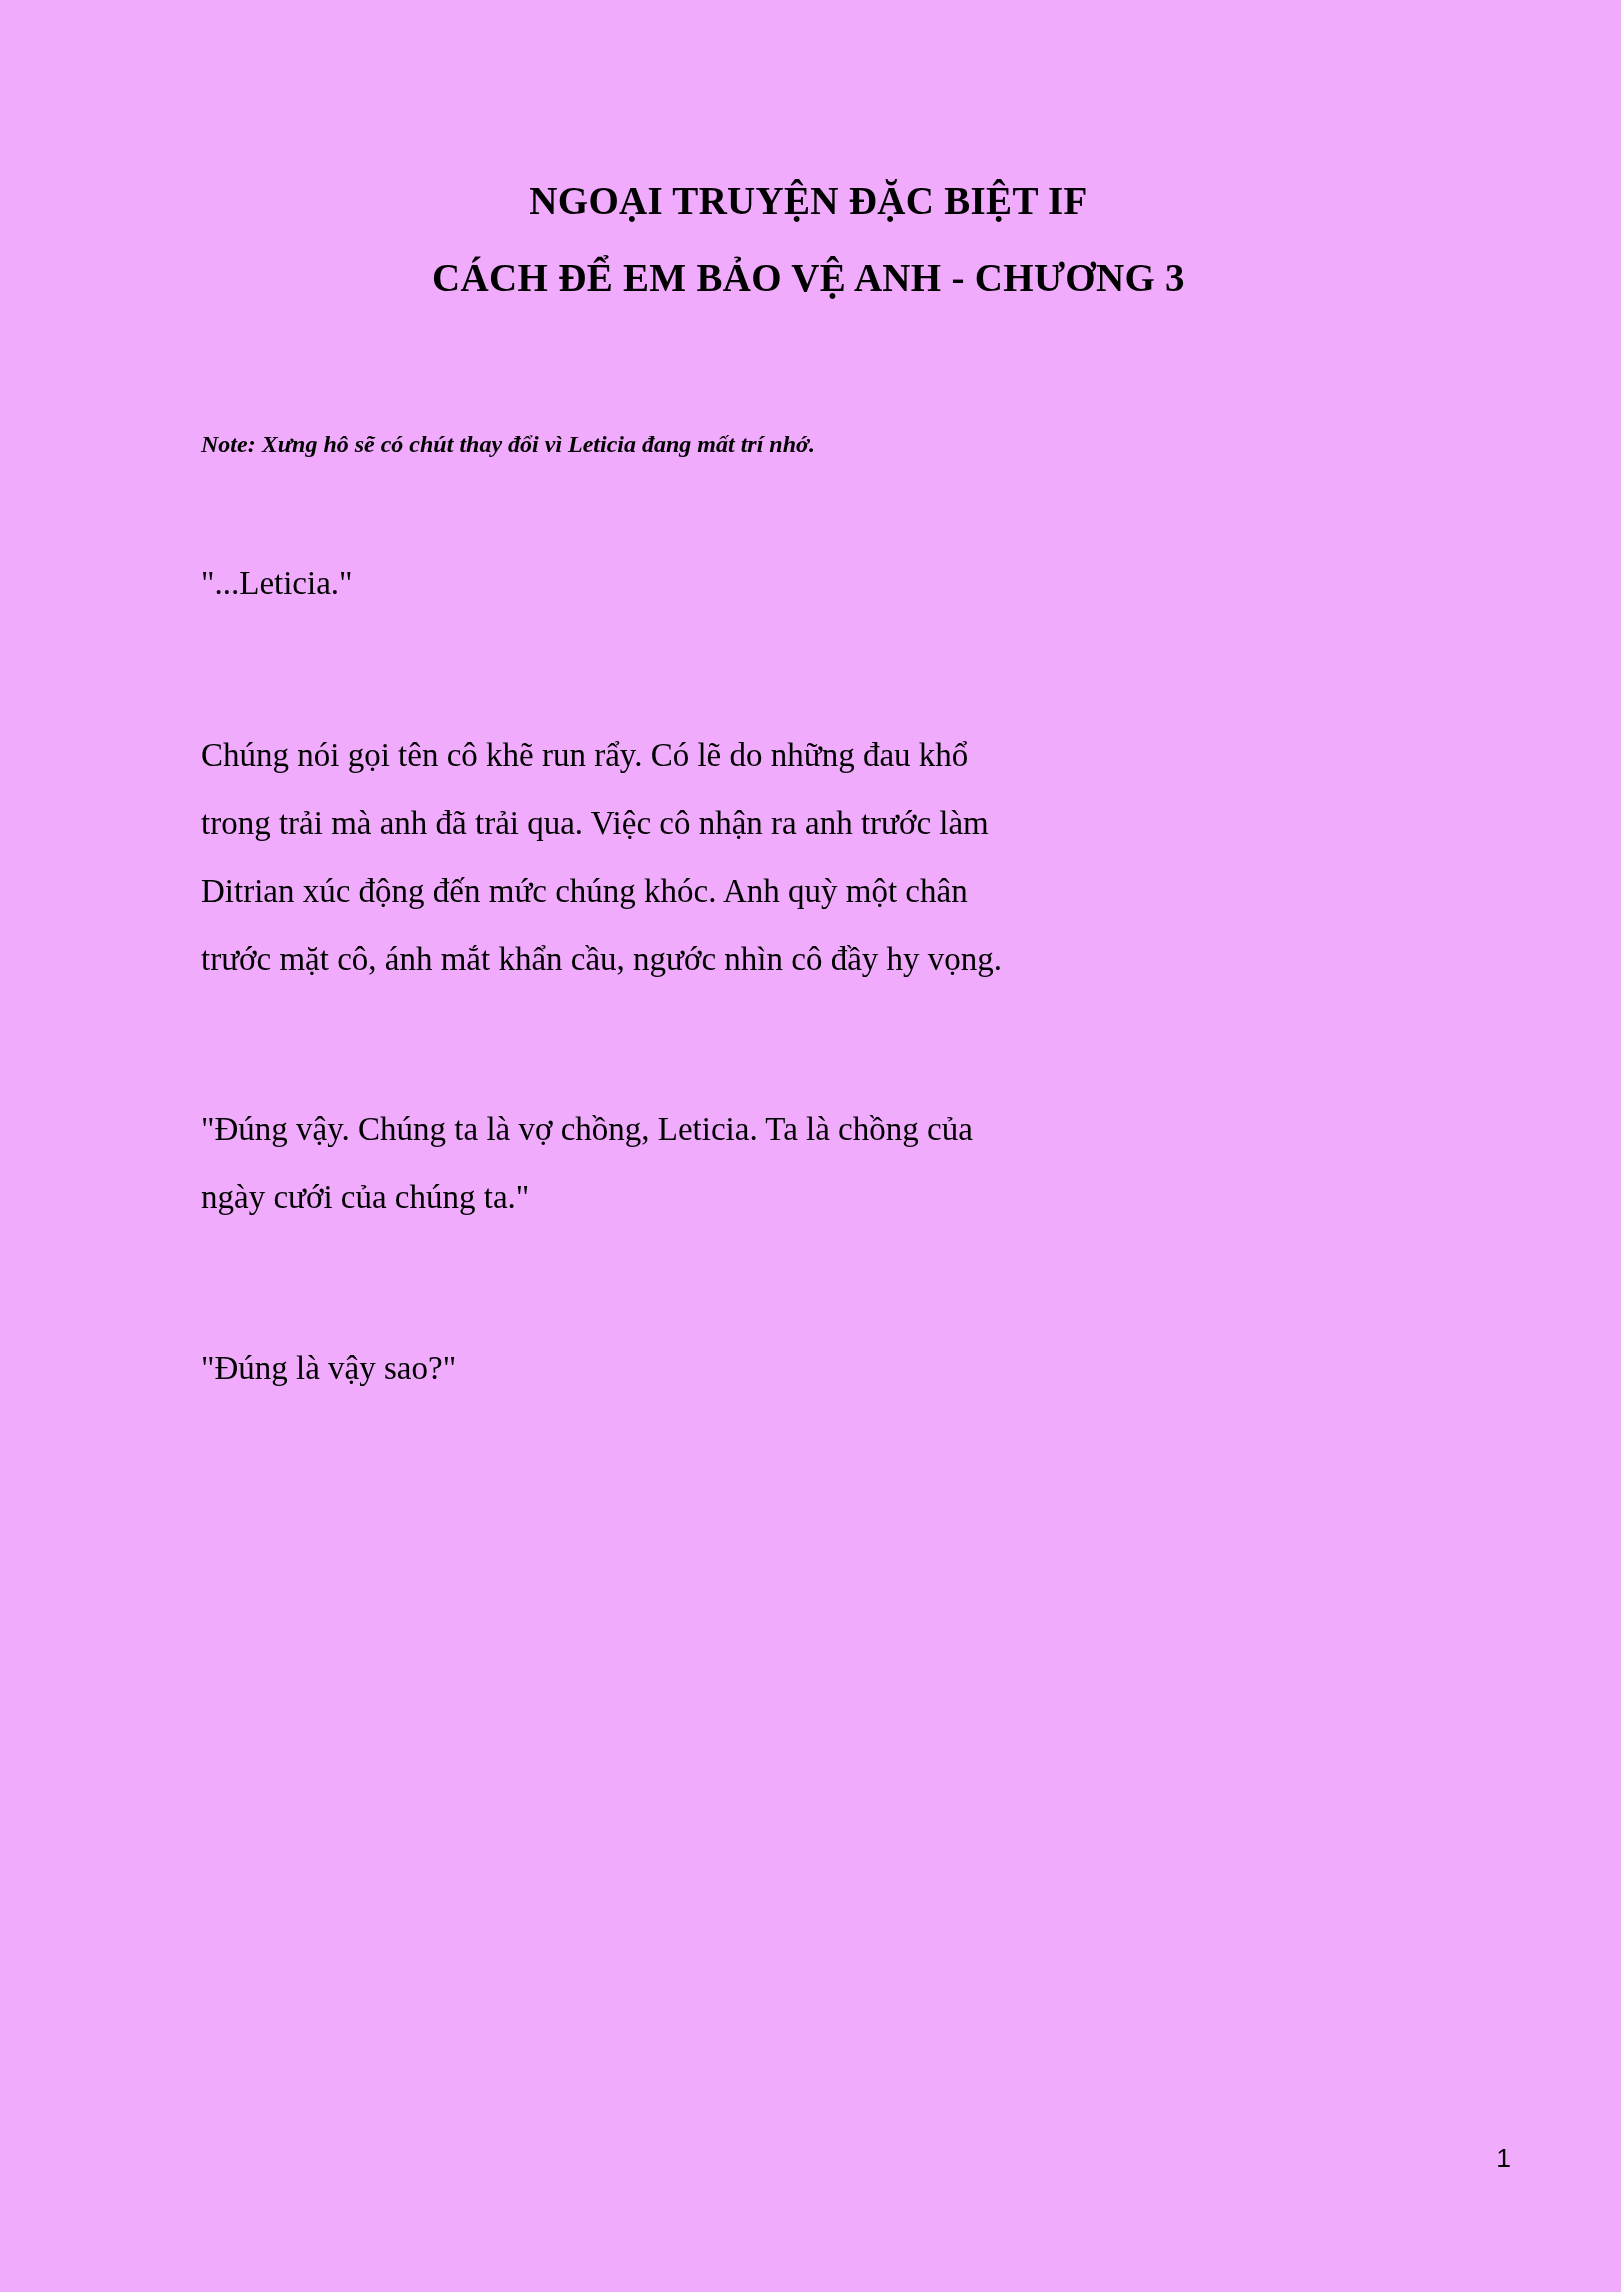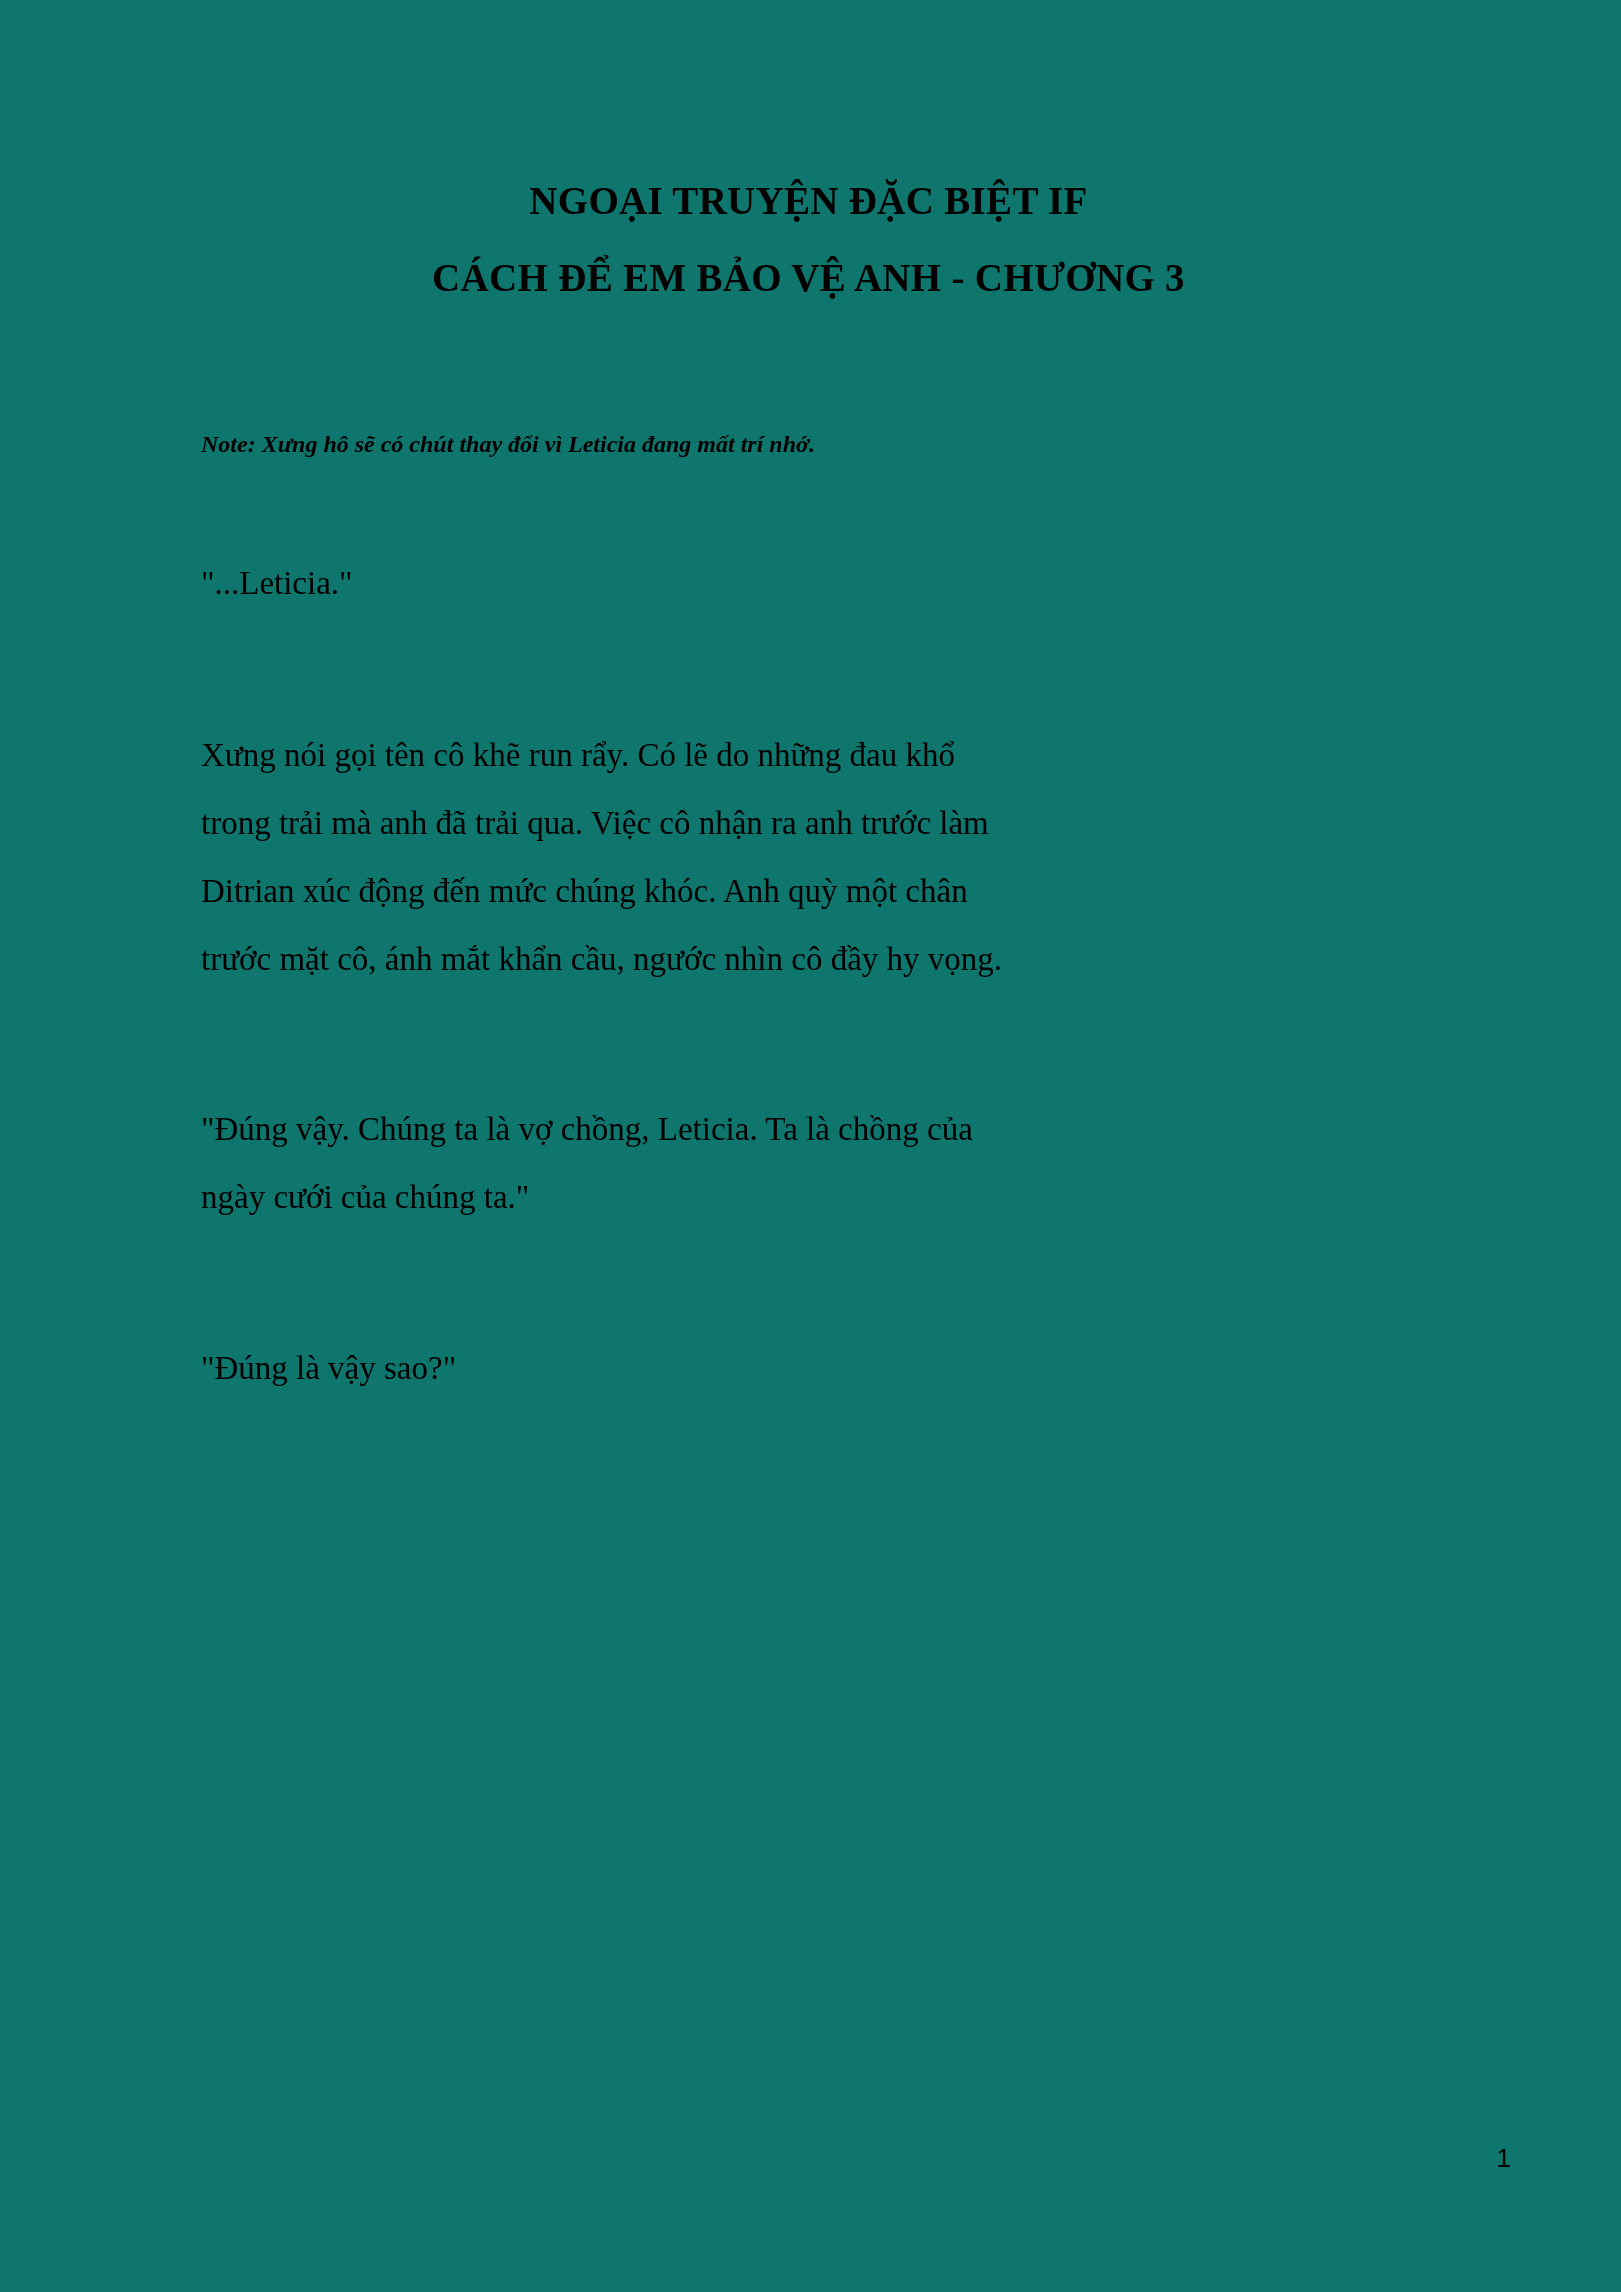--- a/index.html
+++ b/index.html
@@ -4,21 +4,21 @@
 <style>
   html, body {
     margin: 0;
     padding: 0;
     background: #ffffff;
   }
   .page {
     position: relative;
     width: 1621px;
     height: 2293px;
-    background: #0f766e;
+    background: #f0abfc;
     box-sizing: border-box;
     font-family: "Liberation Serif", "DejaVu Serif", serif;
     color: #000000;
     overflow: hidden;
   }
   .content {
     position: absolute;
     left: 201px;
     top: 0;
     width: 1215px;
@@ -88,21 +88,21 @@
 
     <div class="doc-title title-2">CÁCH ĐỂ EM BẢO VỆ ANH - CHƯƠNG 3</div>
 
     <div class="note-line">Note: Xưng hô sẽ có chút thay đổi vì Leticia đang mất trí nhớ.</div>
 
     <div class="para para-dialogue-1">
       <span class="line">"...Leticia."</span>
     </div>
 
     <div class="para para-body-1">
-      <span class="line">Xưng nói gọi tên cô khẽ run rẩy. Có lẽ do những đau khổ</span>
+      <span class="line">Chúng nói gọi tên cô khẽ run rẩy. Có lẽ do những đau khổ</span>
       <span class="line">trong trải mà anh đã trải qua. Việc cô nhận ra anh trước làm</span>
       <span class="line">Ditrian xúc động đến mức chúng khóc. Anh quỳ một chân</span>
       <span class="line">trước mặt cô, ánh mắt khẩn cầu, ngước nhìn cô đầy hy vọng.</span>
     </div>
 
     <div class="para para-dialogue-2">
       <span class="line">"Đúng vậy. Chúng ta là vợ chồng, Leticia. Ta là chồng của</span>
       <span class="line">ngày cưới của chúng ta."</span>
     </div>
 

